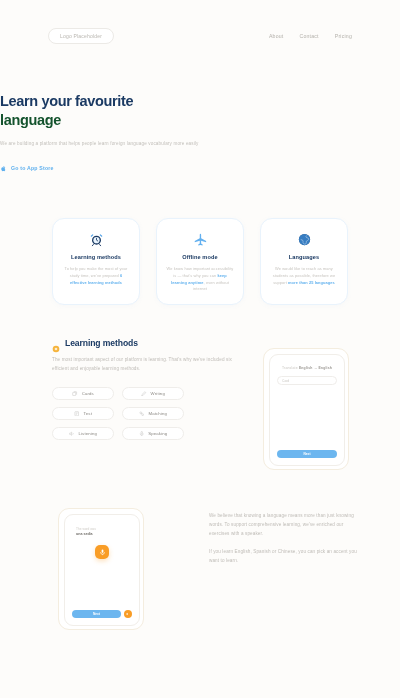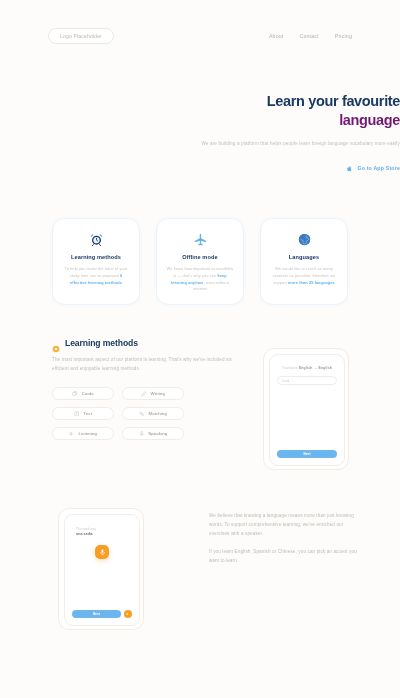--- a/index.html
+++ b/index.html
@@ -19,26 +19,26 @@
   }
   .logo-pill {
     border: 1px solid #eceae6; border-radius: 20px;
     padding: 4px 11px; font-size: 5px; color: #b9b6b0;
     letter-spacing: .2px; background: #fff;
   }
   .nav { display: flex; gap: 16px; }
   .nav-item { font-size: 5.2px; color: #b4b1ab; letter-spacing: .2px; }
 
   
-  .hero { position: absolute; top: 92px; left: 0; width: 400px; text-align: right; }
+  .hero { position: absolute; top: 92px; left: 0; width: 400px; text-align: left; }
   .hero h1 {
     font-size: 14.5px; line-height: 1.28; font-weight: 700;
     color: #1b3a63; letter-spacing: -.35px;
   }
-  .hero h1 .accent { color: #701a75; }
+  .hero h1 .accent { color: #14532d; }
   .hero p {
     margin-top: 11px; font-size: 4.6px; line-height: 1.85;
     color: #c2bfba; letter-spacing: .15px;
   }
   .store-btn {
     margin-top: 16px; display: inline-flex; align-items: center; gap: 4px;
     font-size: 5.2px; font-weight: 700; color: #5fb0ee; letter-spacing: .2px;
   }
   .store-btn svg { width: 7px; height: 7px; display: block; }
 

